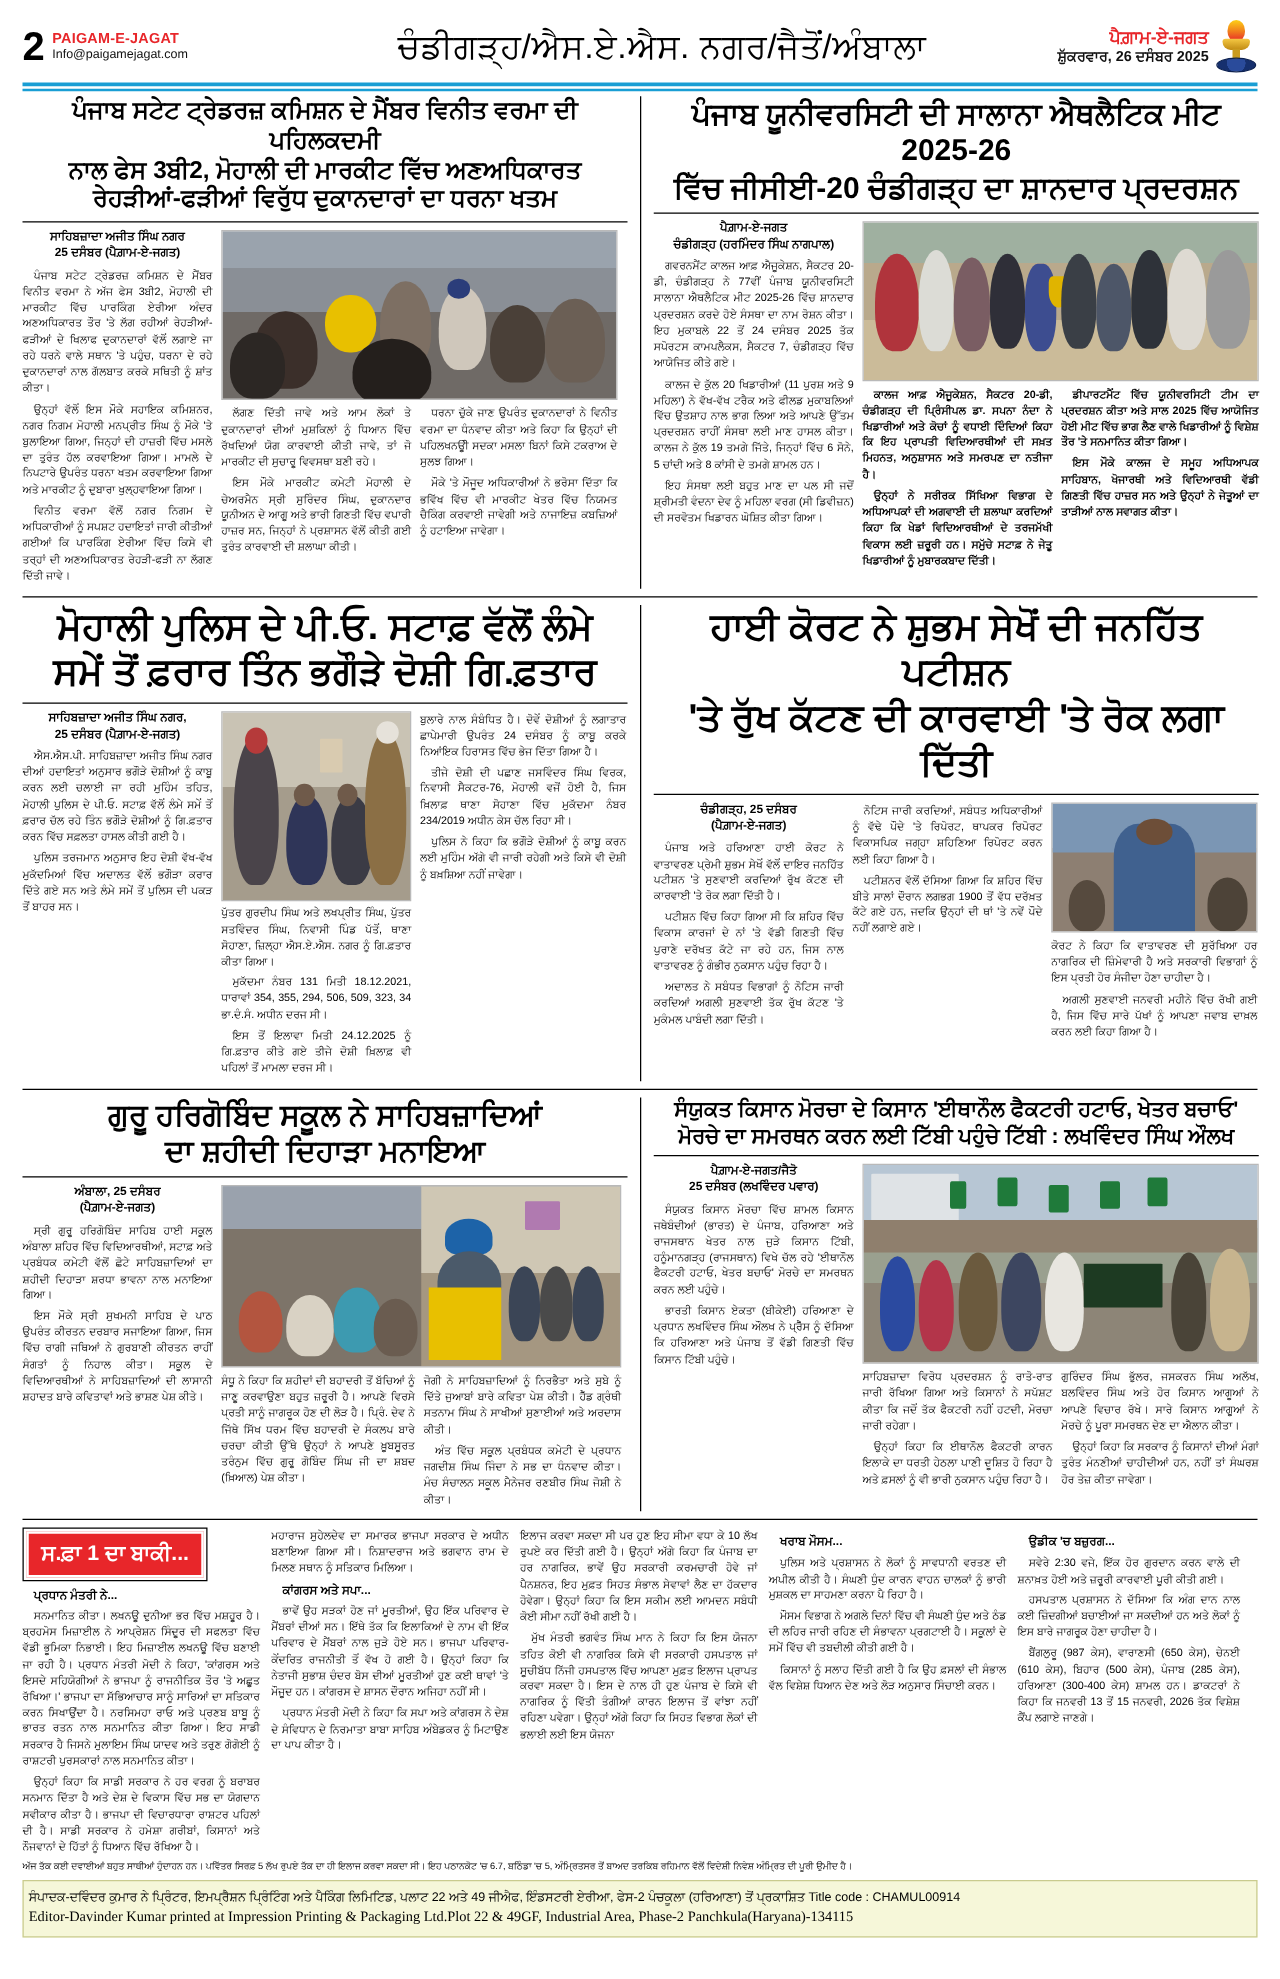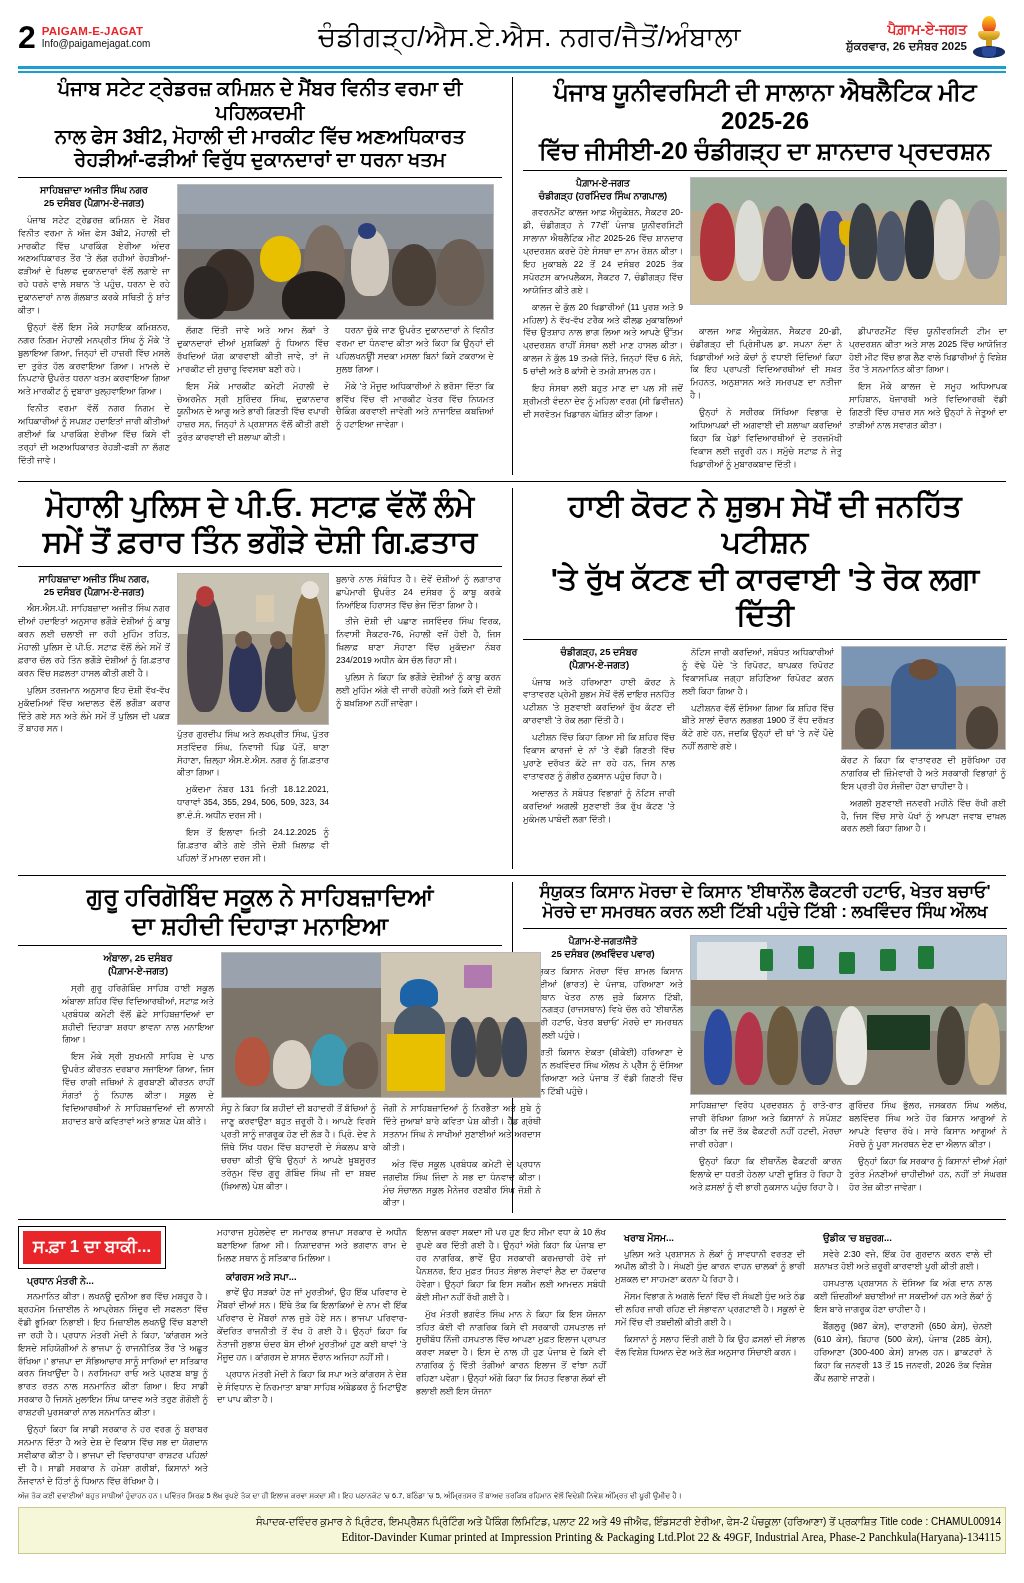--- a/index.html
+++ b/index.html
@@ -70,21 +70,21 @@
   
   .flag { display:inline-block; background:#e8262a; color:#fff; font-weight:bold;
           font-size:17px; padding:3px 10px 4px; border:2px solid #fff; }
   .flagwrap { border:1px solid #000; padding:2px; display:inline-block; }
 
   .subhead { font-size:9.5px; font-weight:bold; text-indent:9px; margin:5px 0 2px; }
 
   .thin-line { height:1px; background:#000; margin:6px 0; }
 
   
-  .footer { background:#f6f7d9; border:1px solid #c9cb8e; text-align:right;
+  .footer { background:#f6f7d9; border:1px solid #c9cb8e; text-align:left;
             padding:6px 4px; line-height:1.5; margin-top:6px; }
   .footer .l1 { font-size:10px; }
   .footer .l2 { font-size:11.5px; font-family:"Liberation Serif", serif; }
   .lastline { font-size:7.4px; line-height:1.35; text-align:justify; }
 </style>
 </head>
 <body>
 
 <div class="page">
 
@@ -185,21 +185,21 @@
             <div class="blob" style="left:23%;top:22%;width:9%;height:60%;background:#7a5d63;"></div>
             <div class="blob" style="left:32%;top:20%;width:9%;height:60%;background:#2f2f38;"></div>
             <div class="blob" style="left:41%;top:26%;width:8%;height:56%;background:#3d4d90;border-radius:40%;"></div>
             <div class="blob" style="left:47%;top:34%;width:5%;height:20%;background:#e0b400;border-radius:20% 20% 50% 50%;"></div>
             <div class="blob" style="left:50%;top:20%;width:9%;height:60%;background:#3a3f46;"></div>
             <div class="blob" style="left:59%;top:26%;width:9%;height:56%;background:#4d5668;"></div>
             <div class="blob" style="left:68%;top:18%;width:9%;height:62%;background:#2e3239;"></div>
             <div class="blob" style="left:77%;top:17%;width:10%;height:64%;background:#dedad2;"></div>
             <div class="blob" style="left:87%;top:18%;width:11%;height:62%;background:#9a9a9a;"></div>
           </div>
-          <div class="colbox" style="margin-top:20px;">
+          <div class="colbox" style="margin-top:4px;font-weight:bold;">
             <div class="tcol" style="width:152px;flex:0 0 152px;">
               <p>ਕਾਲਜ ਆਫ਼ ਐਜੂਕੇਸ਼ਨ, ਸੈਕਟਰ 20-ਡੀ, ਚੰਡੀਗੜ੍ਹ ਦੀ ਪ੍ਰਿੰਸੀਪਲ ਡਾ. ਸਪਨਾ ਨੰਦਾ ਨੇ ਖਿਡਾਰੀਆਂ ਅਤੇ ਕੋਚਾਂ ਨੂੰ ਵਧਾਈ ਦਿੰਦਿਆਂ ਕਿਹਾ ਕਿ ਇਹ ਪ੍ਰਾਪਤੀ ਵਿਦਿਆਰਥੀਆਂ ਦੀ ਸਖ਼ਤ ਮਿਹਨਤ, ਅਨੁਸ਼ਾਸਨ ਅਤੇ ਸਮਰਪਣ ਦਾ ਨਤੀਜਾ ਹੈ।</p>
               <p>ਉਨ੍ਹਾਂ ਨੇ ਸਰੀਰਕ ਸਿੱਖਿਆ ਵਿਭਾਗ ਦੇ ਅਧਿਆਪਕਾਂ ਦੀ ਅਗਵਾਈ ਦੀ ਸ਼ਲਾਘਾ ਕਰਦਿਆਂ ਕਿਹਾ ਕਿ ਖੇਡਾਂ ਵਿਦਿਆਰਥੀਆਂ ਦੇ ਤਰਜਮੱਖੀ ਵਿਕਾਸ ਲਈ ਜ਼ਰੂਰੀ ਹਨ। ਸਮੁੱਚੇ ਸਟਾਫ਼ ਨੇ ਜੇਤੂ ਖਿਡਾਰੀਆਂ ਨੂੰ ਮੁਬਾਰਕਬਾਦ ਦਿੱਤੀ।</p>
             </div>
             <div class="tcol" style="width:158px;flex:0 0 158px;">
               <p>ਡੀਪਾਰਟਮੈਂਟ ਵਿੱਚ ਯੂਨੀਵਰਸਿਟੀ ਟੀਮ ਦਾ ਪ੍ਰਦਰਸ਼ਨ ਕੀਤਾ ਅਤੇ ਸਾਲ 2025 ਵਿੱਚ ਆਯੋਜਿਤ ਹੋਈ ਮੀਟ ਵਿੱਚ ਭਾਗ ਲੈਣ ਵਾਲੇ ਖਿਡਾਰੀਆਂ ਨੂੰ ਵਿਸ਼ੇਸ਼ ਤੌਰ 'ਤੇ ਸਨਮਾਨਿਤ ਕੀਤਾ ਗਿਆ।</p>
               <p>ਇਸ ਮੌਕੇ ਕਾਲਜ ਦੇ ਸਮੂਹ ਅਧਿਆਪਕ ਸਾਹਿਬਾਨ, ਖੋਜਾਰਥੀ ਅਤੇ ਵਿਦਿਆਰਥੀ ਵੱਡੀ ਗਿਣਤੀ ਵਿੱਚ ਹਾਜ਼ਰ ਸਨ ਅਤੇ ਉਨ੍ਹਾਂ ਨੇ ਜੇਤੂਆਂ ਦਾ ਤਾੜੀਆਂ ਨਾਲ ਸਵਾਗਤ ਕੀਤਾ।</p>
             </div>
           </div>
         </div>
@@ -291,21 +291,21 @@
 
   <div class="cols-2">
 
     <div class="half">
       <div class="hl h2">
         <div>ਗੁਰੂ ਹਰਿਗੋਬਿੰਦ ਸਕੂਲ ਨੇ ਸਾਹਿਬਜ਼ਾਦਿਆਂ</div>
         <div>ਦਾ ਸ਼ਹੀਦੀ ਦਿਹਾੜਾ ਮਨਾਇਆ</div>
       </div>
       <div class="hl-rule"></div>
       <div class="colbox">
-        <div class="tcol" style="width:152px;flex:0 0 152px;margin-left:44px;">
+        <div class="tcol" style="width:152px;flex:0 0 152px;">
           <div class="byline">
             <div>ਅੰਬਾਲਾ, 25 ਦਸੰਬਰ</div>
             <div>(ਪੈਗ਼ਾਮ-ਏ-ਜਗਤ)</div>
           </div>
           <p>ਸ੍ਰੀ ਗੁਰੂ ਹਰਿਗੋਬਿੰਦ ਸਾਹਿਬ ਹਾਈ ਸਕੂਲ ਅੰਬਾਲਾ ਸ਼ਹਿਰ ਵਿੱਚ ਵਿਦਿਆਰਥੀਆਂ, ਸਟਾਫ਼ ਅਤੇ ਪ੍ਰਬੰਧਕ ਕਮੇਟੀ ਵੱਲੋਂ ਛੋਟੇ ਸਾਹਿਬਜ਼ਾਦਿਆਂ ਦਾ ਸ਼ਹੀਦੀ ਦਿਹਾੜਾ ਸ਼ਰਧਾ ਭਾਵਨਾ ਨਾਲ ਮਨਾਇਆ ਗਿਆ।</p>
           <p>ਇਸ ਮੌਕੇ ਸ੍ਰੀ ਸੁਖਮਨੀ ਸਾਹਿਬ ਦੇ ਪਾਠ ਉਪਰੰਤ ਕੀਰਤਨ ਦਰਬਾਰ ਸਜਾਇਆ ਗਿਆ, ਜਿਸ ਵਿੱਚ ਰਾਗੀ ਜਥਿਆਂ ਨੇ ਗੁਰਬਾਣੀ ਕੀਰਤਨ ਰਾਹੀਂ ਸੰਗਤਾਂ ਨੂੰ ਨਿਹਾਲ ਕੀਤਾ। ਸਕੂਲ ਦੇ ਵਿਦਿਆਰਥੀਆਂ ਨੇ ਸਾਹਿਬਜ਼ਾਦਿਆਂ ਦੀ ਲਾਸਾਨੀ ਸ਼ਹਾਦਤ ਬਾਰੇ ਕਵਿਤਾਵਾਂ ਅਤੇ ਭਾਸ਼ਣ ਪੇਸ਼ ਕੀਤੇ।</p>
         </div>
         <div style="width:320px;flex:0 0 320px;">
           <div class="photo ph-sangat" style="height:146px;">
             <div class="blob" style="left:0;top:0;width:50%;height:100%;background:linear-gradient(#9aa2ad 0 24%,#7d7469 24% 100%);border-radius:0;"></div>

